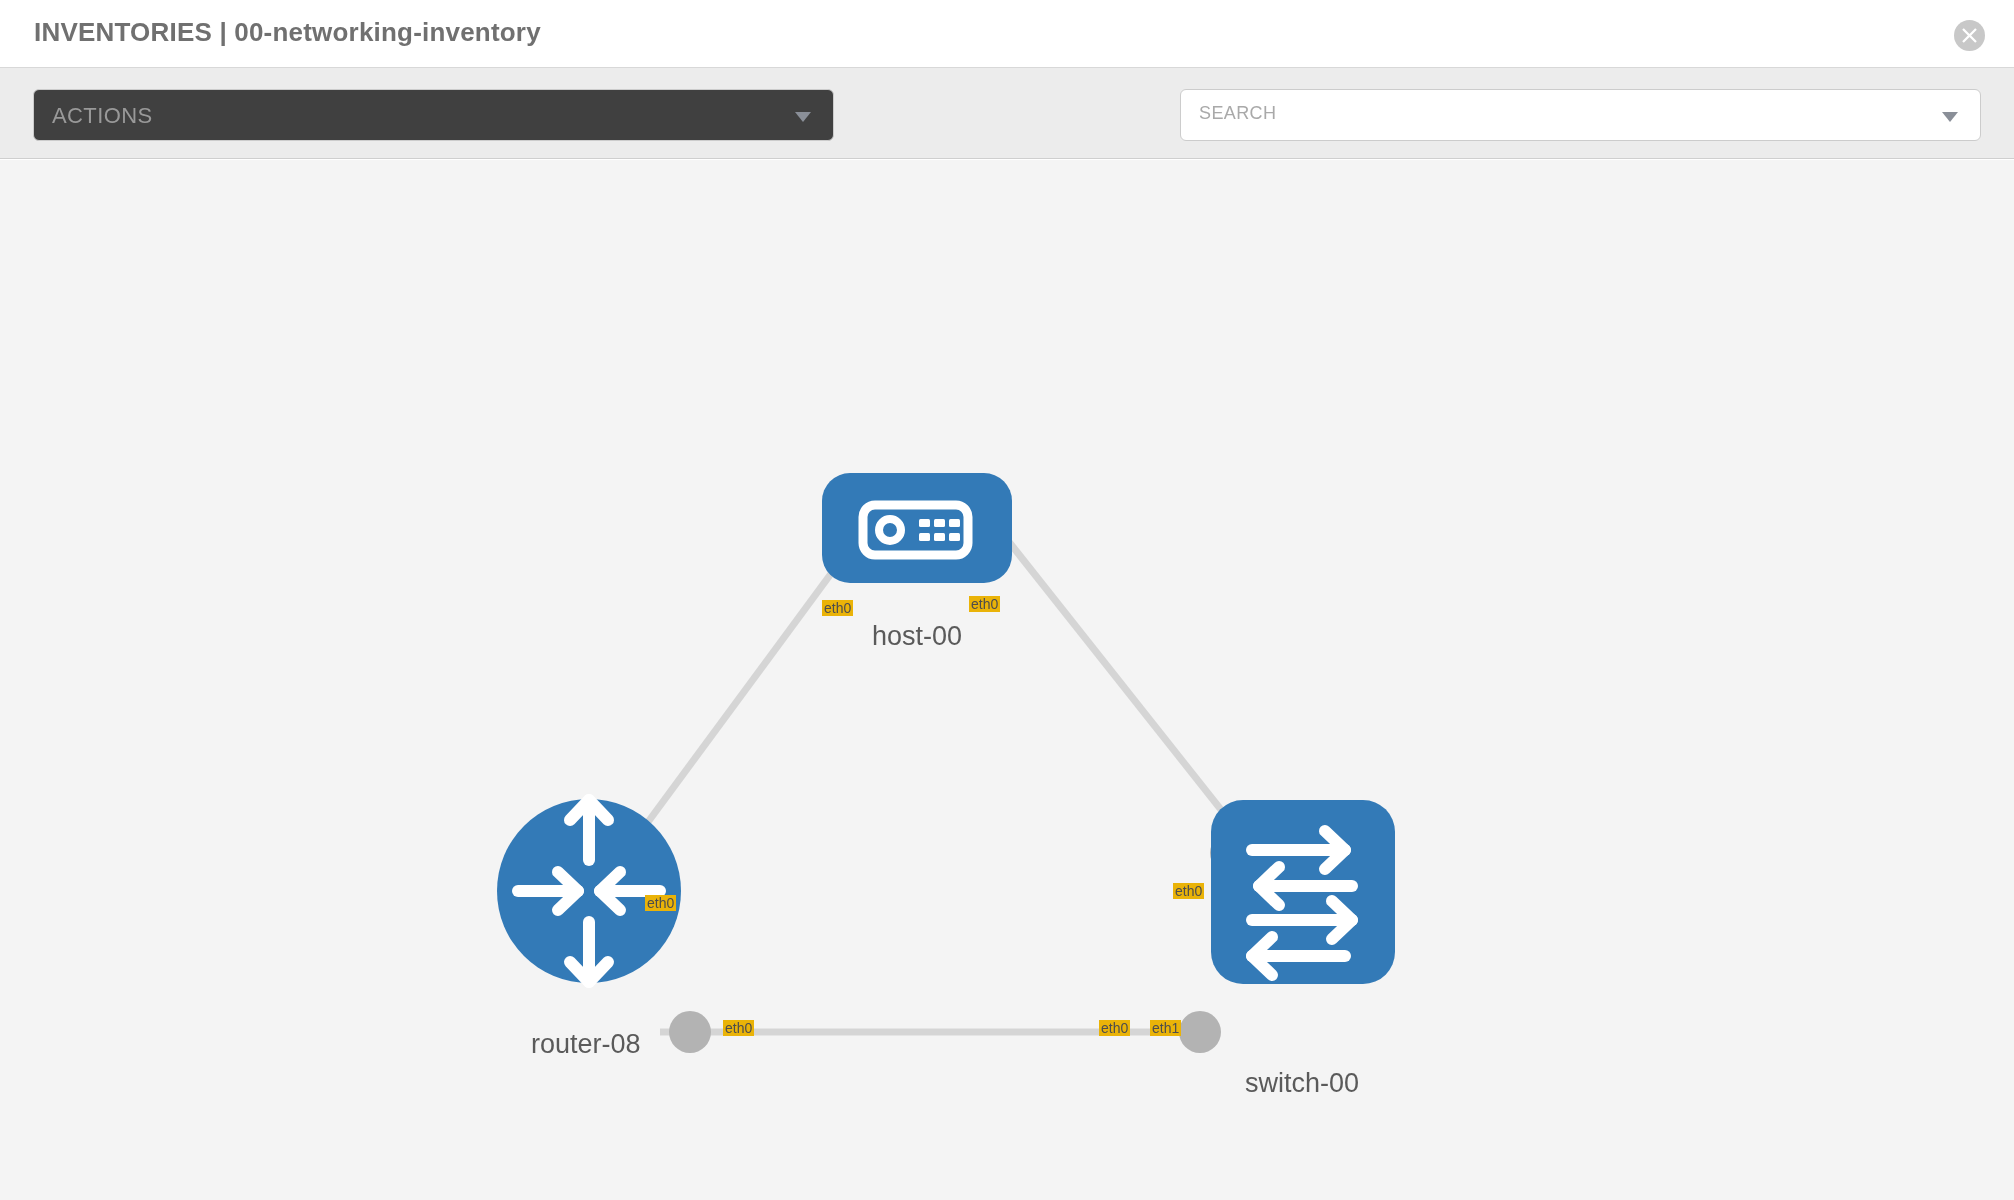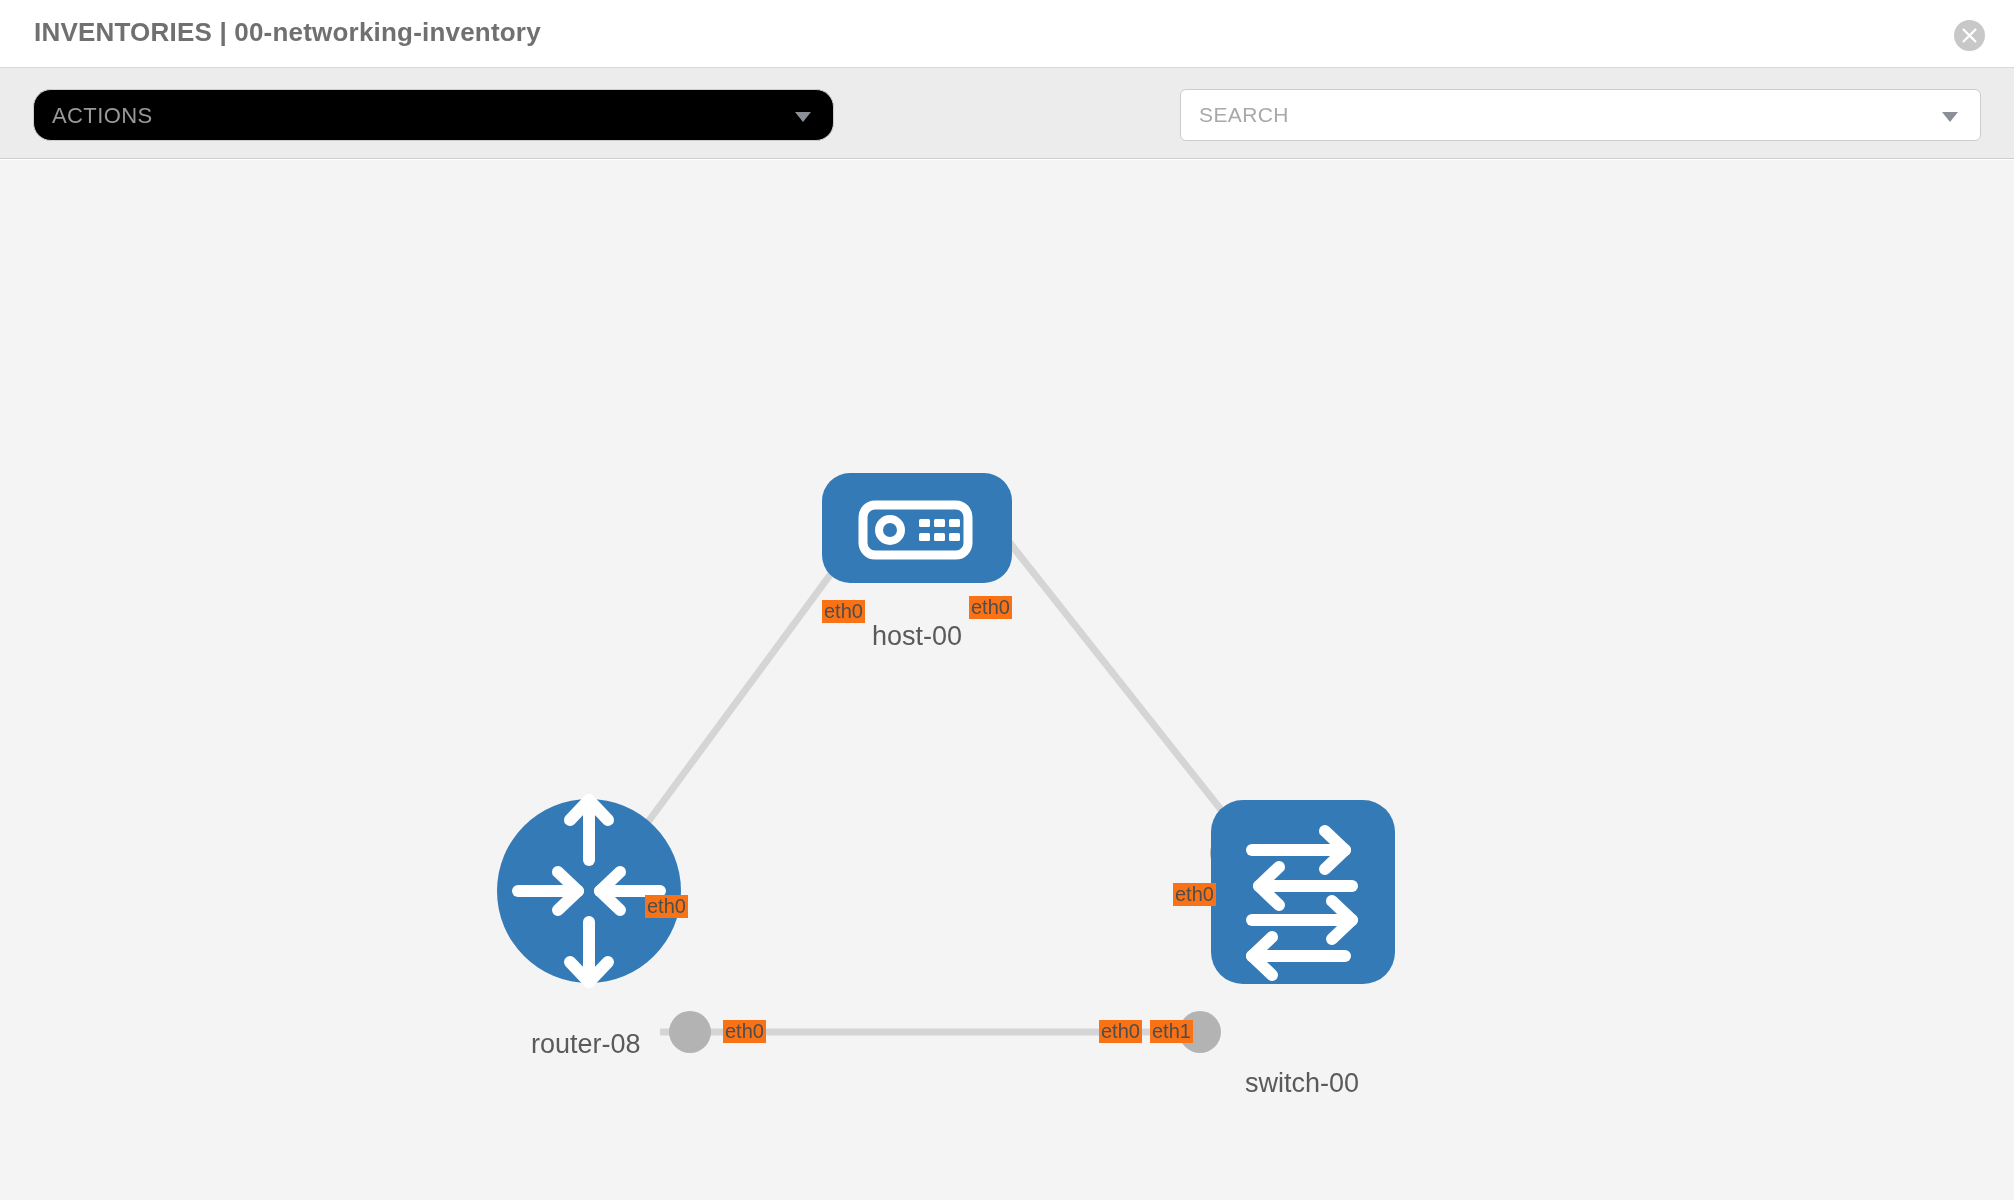--- a/index.html
+++ b/index.html
@@ -55,23 +55,23 @@
     top: 68px; left: 0;
     width: 2014px;
     height: 91px;
     background: #ececec;
     border-bottom: 1px solid #cfcfcf;
   }
   #actions-select {
     position: absolute;
     left: 33px; top: 21px;
     width: 801px; height: 52px;
-    background: #000000;
+    background: #404040;
     border: 1px solid #ccc;
-    border-radius: 18px;
+    border-radius: 6px;
     cursor: pointer;
   }
   #actions-select .sel-label {
     position: absolute;
     left: 18px; top: 13px;
     font-size: 22px;
     color: #999;
     letter-spacing: 0.4px;
   }
   #actions-select .caret {
@@ -97,21 +97,21 @@
     left: 1180px; top: 21px;
     width: 801px; height: 52px;
     background: #ffffff;
     border: 1px solid #ccc;
     border-radius: 6px;
     cursor: text;
   }
   #search-box .ph {
     position: absolute;
     left: 18px; top: 13px;
-    font-size: 21px;
+    font-size: 18px;
     color: #a9a9a9;
     letter-spacing: 0.4px;
   }
   #search-box .caret {
     position: absolute;
     right: 22px; top: 22px;
     width: 0; height: 0;
     border-left: 8px solid transparent;
     border-right: 8px solid transparent;
     border-top: 10px solid #8a8f98;
@@ -138,23 +138,23 @@
   .node-label {
     position: absolute;
     font-size: 27px;
     color: #5a5a5a;
     background: #f4f4f4;
     white-space: nowrap;
     padding: 0 2px;
   }
   .iface-label {
     position: absolute;
-    font-size: 20px;
+    font-size: 14px;
     color: #4d4d4d;
-    background: #f97316;
+    background: #eab308;
     white-space: nowrap;
     padding: 0 2px;
   }
 </style>
 </head>
 <body>
 
 <div id="app">
 
   <div id="header">

